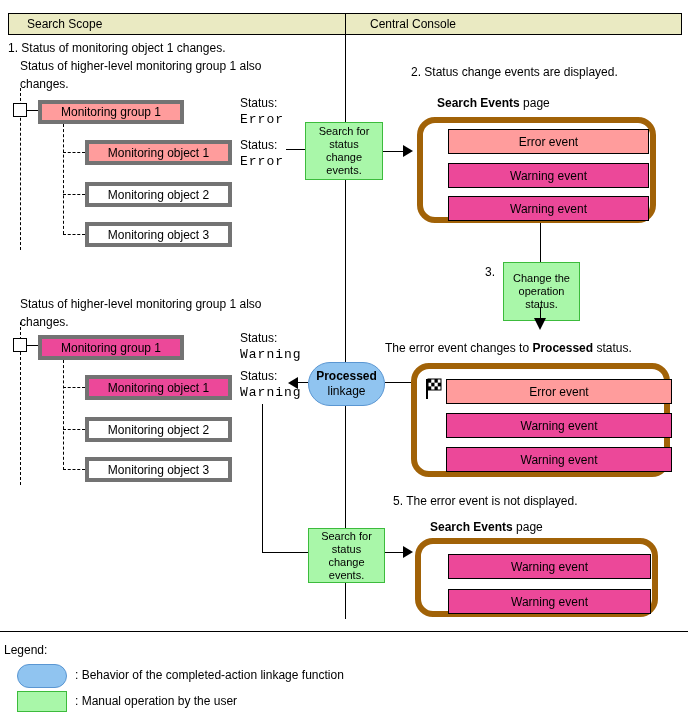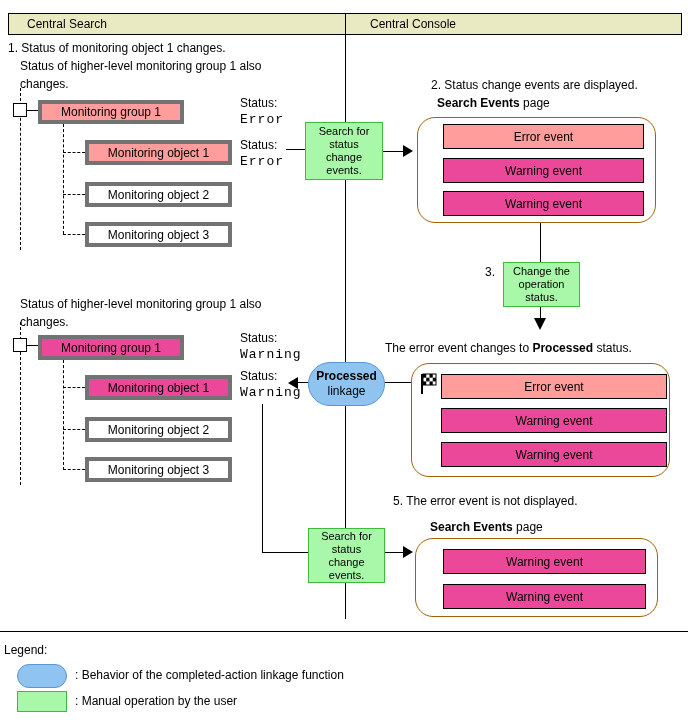--- a/index.html
+++ b/index.html
@@ -15,21 +15,21 @@
   .hdr{position:absolute;background:#EAEAC2;border:1px solid #000;box-sizing:border-box;display:flex;align-items:center;}
   .hline{position:absolute;background:#000;height:1px;}
   .vline{position:absolute;background:#000;width:1px;}
   .dashv{position:absolute;width:0;border-left:1px dashed #000;}
   .dashh{position:absolute;height:0;border-top:1px dashed #000;}
   .action{
     position:absolute;background:#A9F7A9;border:1px solid #3CBB3C;box-sizing:border-box;
     display:flex;flex-direction:column;align-items:center;justify-content:center;
     font-size:11px;line-height:13px;text-align:center;
   }
-  .rpanel{position:absolute;border:1px solid #a16207;border-radius:18px;background:#fff;box-sizing:border-box;}
+  .rpanel{position:absolute;border:6px solid #a16207;border-radius:18px;background:#fff;box-sizing:border-box;}
   .event{position:absolute;border:1px solid #000;box-sizing:border-box;display:flex;align-items:center;justify-content:center;font-size:12px;}
   .tri-right{position:absolute;width:0;height:0;border-top:6px solid transparent;border-bottom:6px solid transparent;border-left:10px solid #000;}
   .tri-left{position:absolute;width:0;height:0;border-top:6px solid transparent;border-bottom:6px solid transparent;border-right:10px solid #000;}
   .tri-down{position:absolute;width:0;height:0;border-left:6px solid transparent;border-right:6px solid transparent;border-top:12px solid #000;}
   .mono{font-family:"Liberation Mono","DejaVu Sans Mono",monospace;font-size:13px;letter-spacing:1px;white-space:nowrap;}
   .caption{position:absolute;white-space:nowrap;}
   .bold{font-weight:bold;}
   .ellipse{
     position:absolute;background:#90C4F0;border:1px solid #5A96D2;border-radius:22px;box-sizing:border-box;
     display:flex;flex-direction:column;align-items:center;justify-content:center;line-height:15px;
@@ -39,21 +39,21 @@
   .legend-rect{position:absolute;background:#A9F7A9;border:1px solid #3CBB3C;box-sizing:border-box;}
 </style>
 </head>
 <body>
 
 <div id="stage">
 
   <div class="vline" style="left:345px;top:35px;height:584px;"></div>
 
   <div class="hdr" style="left:8px;top:13px;width:338px;height:22px;padding-left:18px;">
-    <span>Central Search</span>
+    <span>Search Scope</span>
   </div>
   <div class="hdr" style="left:346px;top:13px;width:336px;height:22px;padding-left:24px;border-left:none;">
     <span>Central Console</span>
   </div>
 
   <div class="caption" style="left:8px;top:41px;">1. Status of monitoring object 1 changes.</div>
   <div class="caption" style="left:20px;top:59px;">Status of higher-level monitoring group 1 also</div>
   <div class="caption" style="left:20px;top:77px;">changes.</div>
 
   <div class="dashv" style="left:20px;top:88px;height:162px;"></div>
@@ -85,37 +85,37 @@
 
   <div class="action" style="left:305px;top:122px;width:78px;height:58px;">
     <span>Search for</span>
     <span>status</span>
     <span>change</span>
     <span>events.</span>
   </div>
   <div class="hline" style="left:383px;top:151px;width:21px;"></div>
   <div class="tri-right" style="left:403px;top:145px;"></div>
 
-  <div class="caption" style="left:411px;top:78px;margin-left:20px;">2. Status change events are displayed.</div>
+  <div class="caption" style="left:411px;top:65px;">2. Status change events are displayed.</div>
   <div class="caption" style="left:437px;top:96px;"><span class="bold">Search Events</span><span> page</span></div>
   <div class="rpanel" style="left:417px;top:117px;width:239px;height:106px;">
     <div class="event sev-error" style="left:25px;top:6px;width:201px;height:25px;">
         <span>Error event</span>
       </div>
     <div class="event sev-warning" style="left:25px;top:40px;width:201px;height:25px;">
         <span>Warning event</span>
       </div>
     <div class="event sev-warning" style="left:25px;top:73px;width:201px;height:25px;">
         <span>Warning event</span>
       </div>
   </div>
 
   <div class="vline" style="left:540px;top:223px;height:96px;"></div>
   <div class="caption" style="left:485px;top:265px;">3.</div>
-  <div class="action" style="left:503px;top:262px;width:77px;height:45px;">
+  <div class="action" style="left:503px;top:262px;width:77px;height:59px;">
     <span>Change the</span>
     <span>operation</span>
     <span>status.</span>
   </div>
   <div class="vline" style="left:540px;top:307px;height:12px;"></div>
   <div class="tri-down" style="left:534px;top:318px;"></div>
 
   <div class="caption" style="left:385px;top:341px;"><span>The error event changes to </span><span class="bold">Processed</span><span> status.</span></div>
 
   <div class="rpanel" style="left:411px;top:363px;width:259px;height:114px;">

